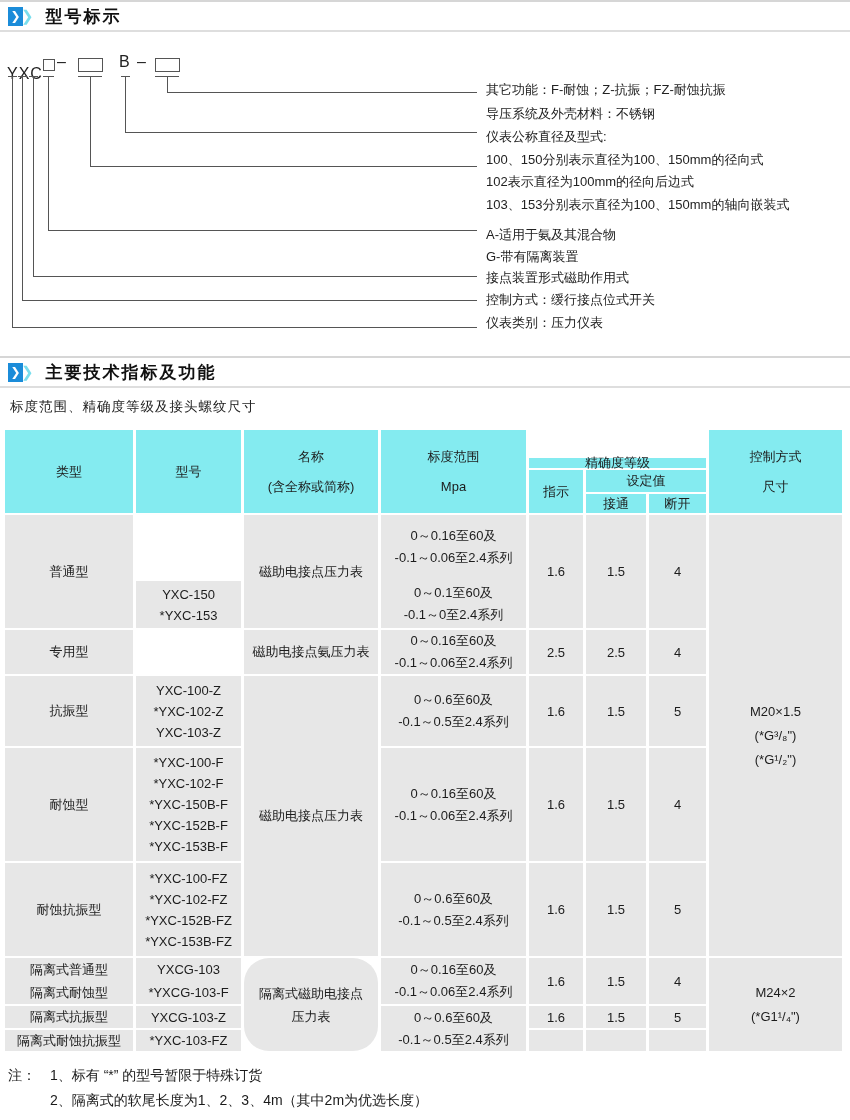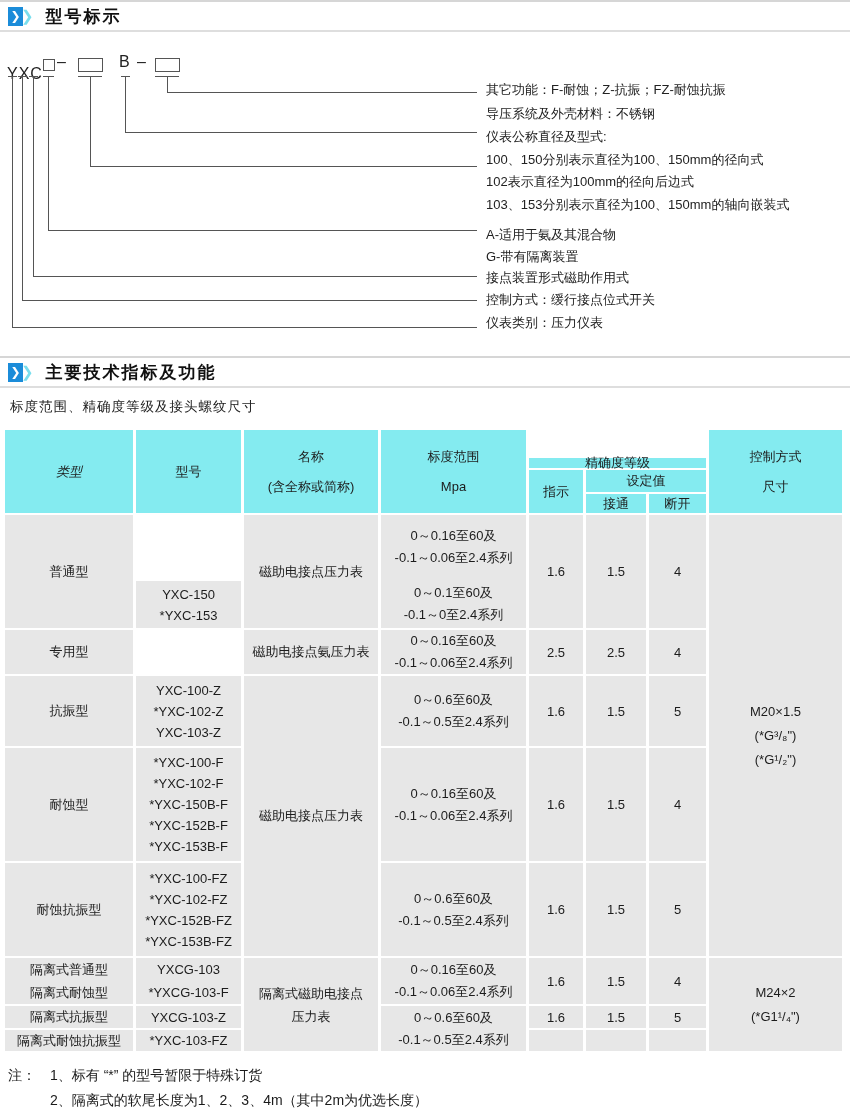--- a/index.html
+++ b/index.html
@@ -131,21 +131,21 @@
       <span>❯</span>
     </div>
   <div class="hdr-icon-cyan"><span>❯</span></div>
   <div class="section-title">主要技术指标及功能</div>
 </div>
 
 <div class="subtitle">标度范围、精确度等级及接头螺纹尺寸</div>
 
 <div class="ptable">
 
-  <div class="cell h" style="grid-area:1/1/4/2;font-style:italic;">类型</div>
+  <div class="cell h" style="grid-area:1/1/4/2;">类型</div>
   <div class="cell h" style="grid-area:1/2/4/3;">型号</div>
   <div class="cell h h-two" style="grid-area:1/3/4/4;">
     <span>名称</span>
     <span>(含全称或简称)</span>
   </div>
   <div class="cell h h-two" style="grid-area:1/4/4/5;">
     <span>标度范围</span>
     <span>Mpa</span>
   </div>
   <div class="cell h" style="grid-area:1/5/2/8;margin-top:28px;">精确度等级</div>
@@ -240,21 +240,21 @@
   <div class="cell b" style="grid-area:9/7/10/8;">5</div>
 
   <div class="cell b typ2" style="grid-area:10/1/11/2;">
     <span>隔离式普通型</span>
     <span>隔离式耐蚀型</span>
   </div>
   <div class="cell b typ2" style="grid-area:10/2/11/3;">
     <span>YXCG-103</span>
     <span>*YXCG-103-F</span>
   </div>
-  <div class="cell b typ2" style="grid-area:10/3/13/4;">
+  <div class="cell b typ2" style="grid-area:10/3/13/4;border-radius:25px;">
     <span>隔离式磁助电接点</span>
     <span>压力表</span>
   </div>
   <div class="cell b range" style="grid-area:10/4/11/5;">
     <span>0～0.16至60及</span>
     <span>-0.1～0.06至2.4系列</span>
   </div>
   <div class="cell b" style="grid-area:10/5/11/6;">1.6</div>
   <div class="cell b" style="grid-area:10/6/11/7;">1.5</div>
   <div class="cell b" style="grid-area:10/7/11/8;">4</div>

